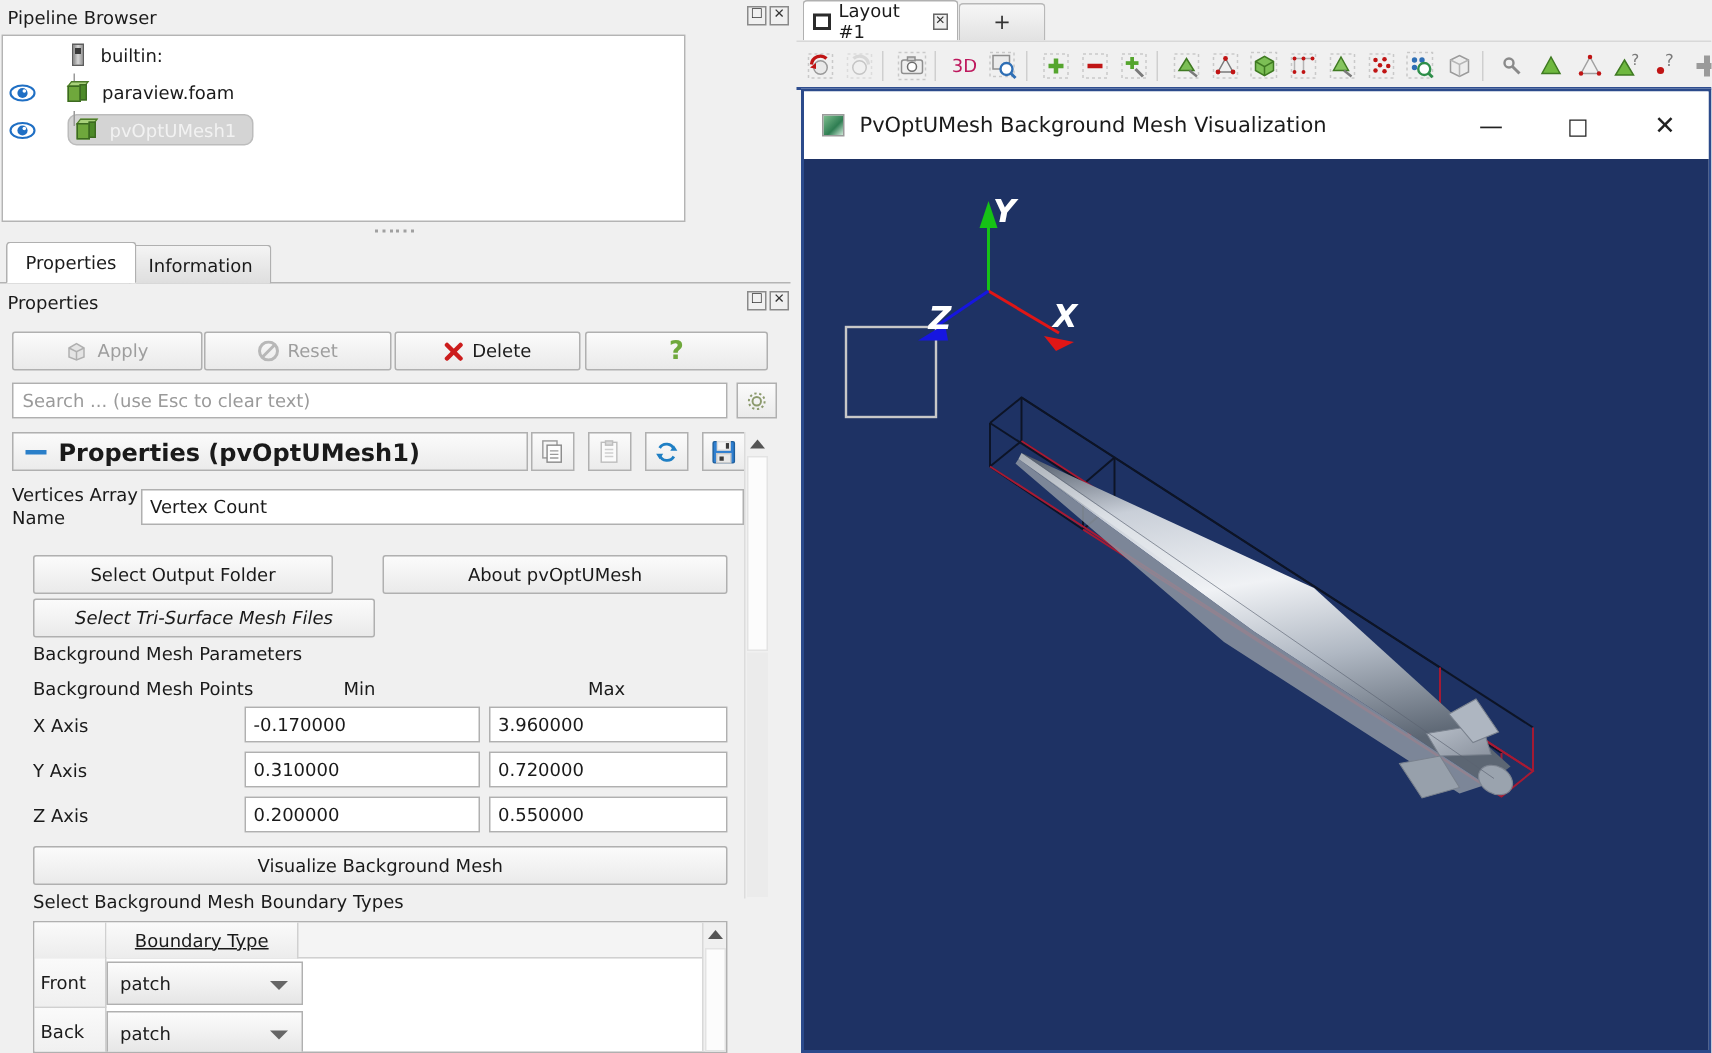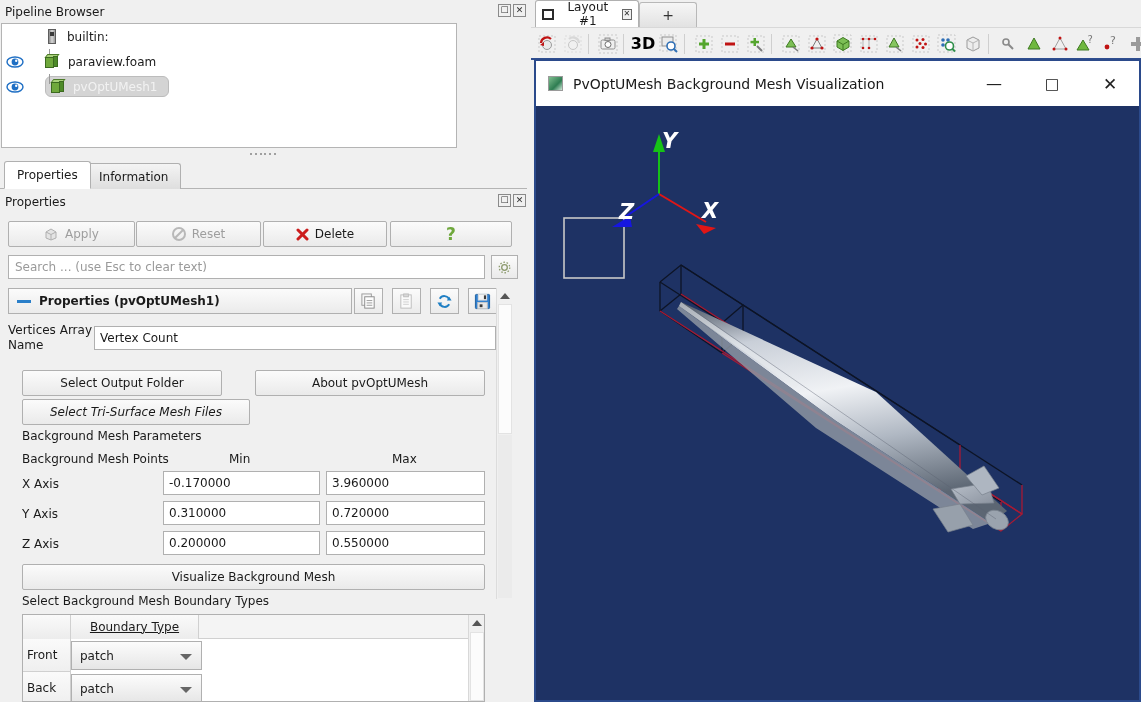--- a/index.html
+++ b/index.html
@@ -169,21 +169,21 @@
     border:1px solid #b0b0b0;
     background: linear-gradient(to bottom,#fbfbfb,#eaeaea);
     display:flex; align-items:center; justify-content:center;
   }
 
   #prop-group-header {
     position:absolute; left:8px; top:288px; width:344px; height:26px;
     border:1px solid #b0b0b0;
     background: linear-gradient(to bottom,#fbfbfb,#ebebeb);
     display:flex; align-items:center; padding-left:8px;
-    font-weight:bold; font-size:12px;
+    font-weight:bold; font-size:16px;
   }
   #prop-group-header .minus {
     display:inline-block; width:14px; height:3px; background:#2a7fc9;
     margin-right:8px;
   }
   .hdr-icon-btn {
     position:absolute; top:288px; width:29px; height:26px;
     border:1px solid #b0b0b0;
     background: linear-gradient(to bottom,#fbfbfb,#ebebeb);
     display:flex; align-items:center; justify-content:center;
@@ -275,21 +275,20 @@
   #pane-sep-dots {
     position:absolute; left:528px; top:400px; width:3px; height:22px;
     display:flex; flex-direction:column; justify-content:space-between;
   }
   #pane-sep-dots i { width:2px;height:2px;background:#b4b4b4;display:block; }
 
   
   #right-col {
     position:absolute; left:531px; top:0; width:610px; height:702px;
     background:#f0f0f0;
-    text-align:center;
   }
   #layout-tabbar {
     position:absolute; left:0; top:0; width:610px; height:27px;
     background:#f0f0f0;
   }
   #tab-layout1 {
     position:absolute; left:4px; top:0; width:104px; height:27px;
     background:#ffffff;
     border:1px solid #b0b0b0; border-bottom:none;
     border-radius:3px 3px 0 0;
@@ -660,21 +659,21 @@
       <div class="tb-item">
         <svg width="20" height="20" viewBox="0 0 20 20">
             <rect x="1" y="1" width="18" height="18" fill="none" stroke="#c9c9c9" stroke-dasharray="2 2"></rect>
             <rect x="3" y="6" width="14" height="9" rx="1.5" fill="#efefef" stroke="#8f8f8f"></rect>
             <rect x="7" y="4" width="5" height="2.5" fill="#cfcfcf" stroke="#8f8f8f"></rect>
             <circle cx="10" cy="10.5" r="3" fill="#fff" stroke="#6d6d6d"></circle>
           </svg>
       </div>
       <div class="tb-sep"></div>
       <div class="tb-item">
-        <span style="font-size:16px;font-weight:bold;color:#000000;">3D</span>
+        <span style="font-size:12px;font-weight:normal;color:#be185d;">3D</span>
       </div>
       <div class="tb-item">
         <svg width="20" height="20" viewBox="0 0 20 20">
             <rect x="1" y="1" width="16" height="16" fill="none" stroke="#c9c9c9" stroke-dasharray="2 2"></rect>
             <rect x="3" y="3" width="11" height="9" fill="#ebebeb" stroke="#8f8f8f"></rect>
             <circle cx="12" cy="12" r="4" fill="#fff" stroke="#2f6fb5" stroke-width="1.6"></circle>
             <line x1="14.5" y1="14.5" x2="18" y2="18" stroke="#2f6fb5" stroke-width="2"></line>
           </svg>
       </div>
       <div class="tb-sep"></div>

